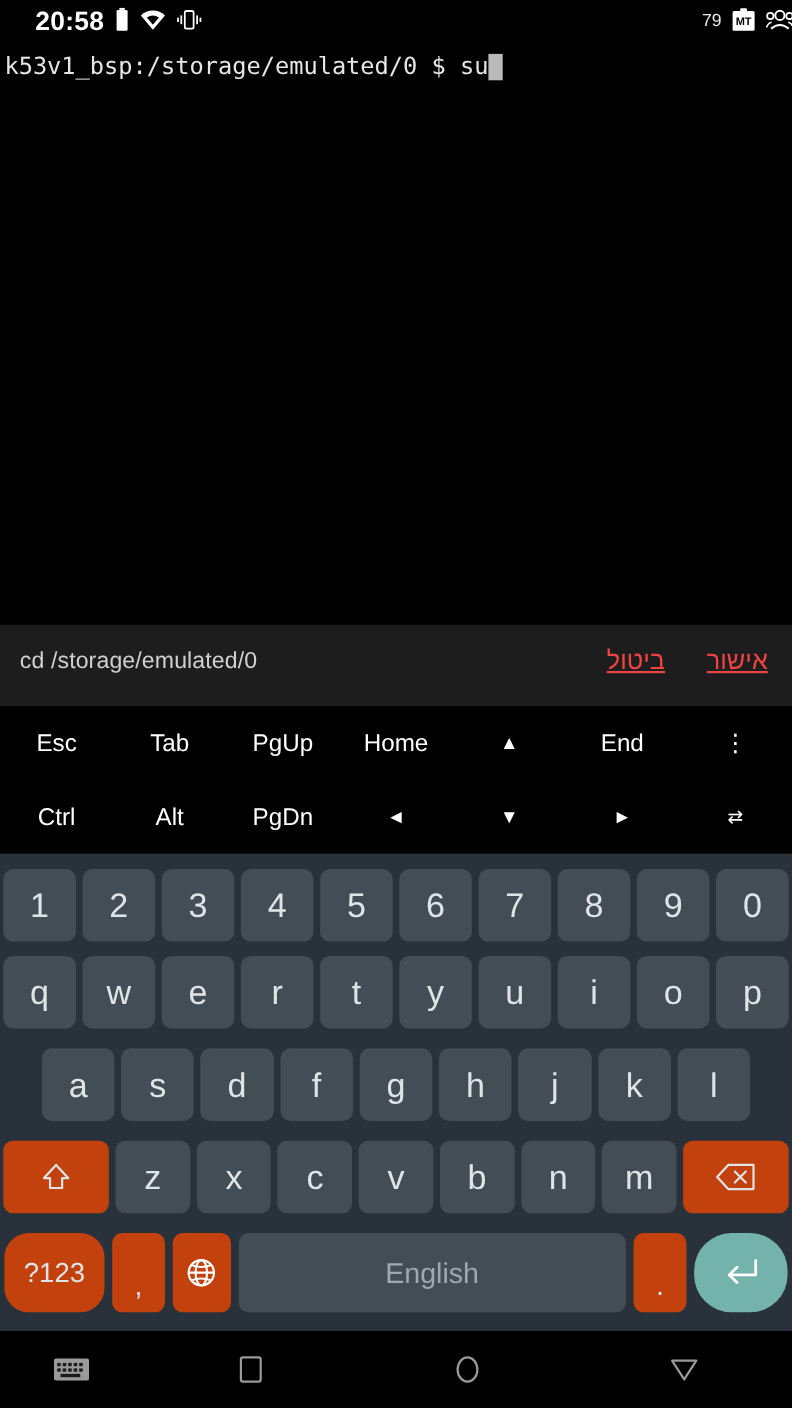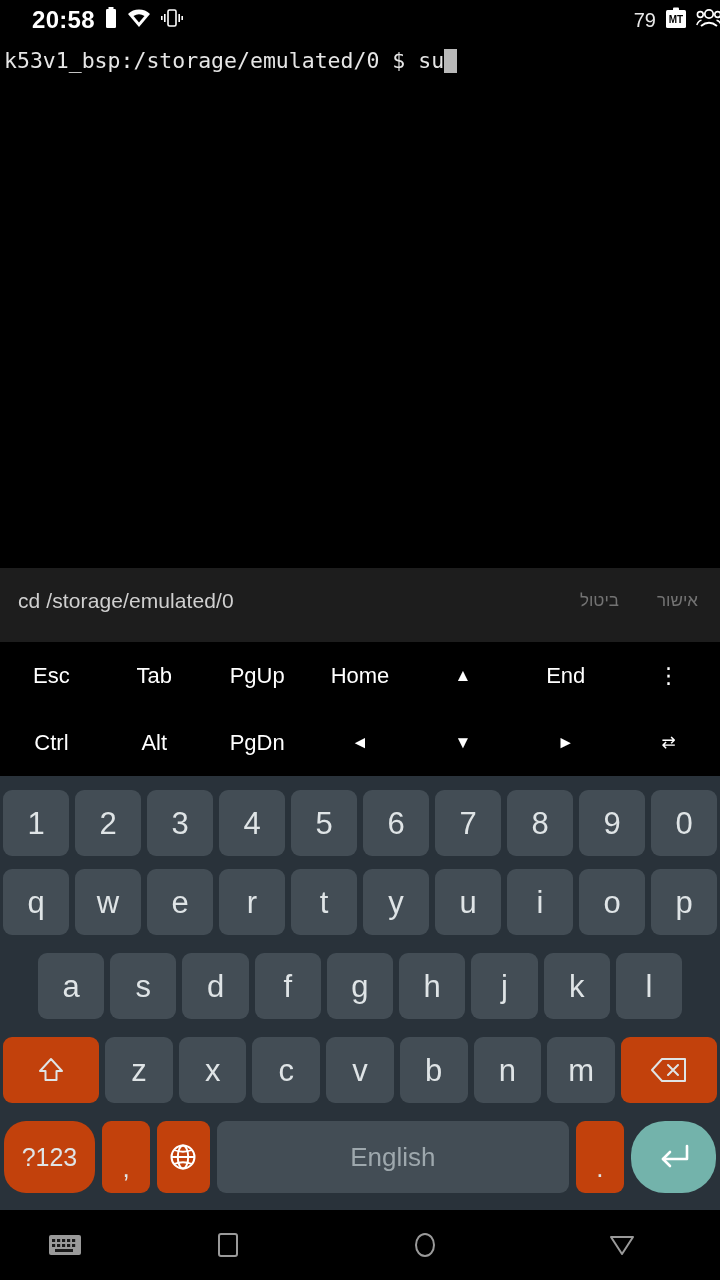--- a/index.html
+++ b/index.html
@@ -13,21 +13,21 @@
 
   
   .status-bar {
     position:absolute; top:0; left:16px; width:720px; height:40px;
     display:flex; align-items:center; justify-content:space-between;
     padding:0 14px 0 16px; background:#000;
   }
   .status-left { display:flex; align-items:center; gap:9px; }
   .status-right { display:flex; align-items:center; gap:9px; }
   .clock { color:#fff; font-size:24px; font-weight:bold; letter-spacing:0.3px; }
-  .battery-num { color:#e8e8e8; font-size:20px; font-weight:400; }
+  .battery-num { color:#e8e8e8; font-size:16px; font-weight:400; }
   .ico { display:block; }
 
   
   .terminal {
     position:absolute; top:40px; left:0; width:584px; height:528px;
     background:#000; padding:6px 0 0 4px;
   }
   .term-line {
     color:#e6e6e6; font-family:"DejaVu Sans Mono","Liberation Mono",monospace;
     font-size:21.5px; line-height:30px; white-space:pre;
@@ -44,21 +44,21 @@
     background:#1d1d1d; display:flex; align-items:center;
     justify-content:space-between; padding:0 22px 9px 18px;
   }
   .suggestion-text {
     color:#d0d0d0; font-size:21px; letter-spacing:0.1px;
     white-space:nowrap; overflow:hidden; text-overflow:ellipsis;
     max-width:420px;
   }
   .suggestion-actions { display:flex; align-items:center; gap:38px; }
   .action-link {
-    color:#737373; font-size:17px; direction:rtl; white-space:nowrap;
+    color:#ef4444; font-size:23px; direction:rtl; white-space:nowrap;text-decoration:underline;
   }
 
   
   .extra-keys {
     position:absolute; top:642px; left:0; width:720px; height:98px;
     background:#000;
   }
   .extra-row { display:flex; width:720px; height:67px; }
   .extra-key {
     flex:1; display:flex; align-items:center; justify-content:center;

